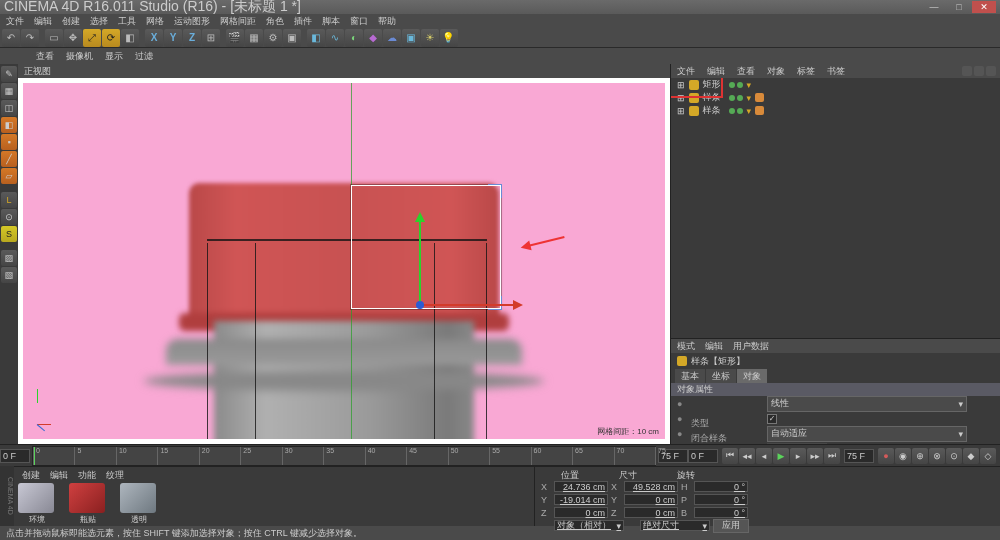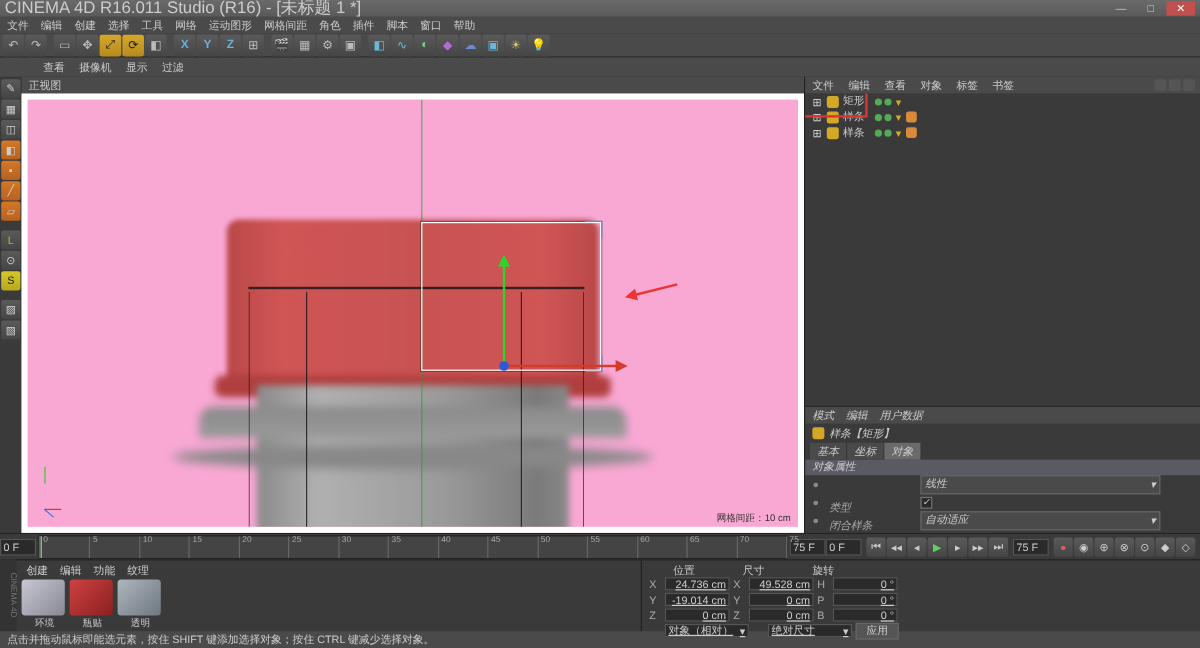--- a/index.html
+++ b/index.html
@@ -81,21 +81,21 @@
 .om { flex:0 0 260px; background:#3a3a3a; position:relative; overflow:hidden; }
 .om-row { display:flex; align-items:center; height:13px; padding-left:6px; gap:4px; }
 .om-row .ico { width:10px; height:10px; background:#6aaedb; border-radius:2px; }
 .om-row .ico.spline { background:#d4a827; }
 .om-row .dots { display:flex; gap:2px; margin-left:4px; }
 .om-row .d { width:6px; height:6px; border-radius:50%; }
 .om-row .d.g { background:#5a5; }
 .om-row .d.o { background:#d88a3a; }
 .redbox { position:absolute; border:2px solid #d33; }
 
-.attr { flex:1; background:#3a3a3a; border-top:1px solid #222; overflow:hidden;font-style:italic; }
+.attr { flex:1; background:#3a3a3a; border-top:1px solid #222; overflow:hidden; }
 .attr-hdr { height:14px; background:#4a4a4a; display:flex; align-items:center; padding:0 6px; gap:10px; }
 .attr-title { height:16px; display:flex; align-items:center; padding:0 6px; gap:4px; }
 .attr-title .ico { width:10px; height:10px; background:#d4a827; border-radius:2px; }
 .attr-tabs { height:14px; display:flex; gap:1px; padding:0 4px; }
 .attr-tabs .t { padding:0 6px; background:#4a4a4a; display:flex; align-items:center; }
 .attr-tabs .t.active { background:#6a6a6a; }
 .attr-sect { height:13px; background:#5a5a64; padding:0 6px; display:flex; align-items:center; }
 .attr-row { display:flex; align-items:center; height:15px; padding:0 6px; gap:6px; }
 .attr-row .lbl { width:70px; color:#aaa;margin-top:40px; }
 .attr-row .bullet { color:#888; width:8px; }
@@ -110,21 +110,21 @@
 .ruler .tick { position:absolute; top:0; bottom:0; border-left:1px solid #666; font-size:7px; padding-left:2px; color:#aaa; }
 .ruler .play { position:absolute; left:0; top:0; bottom:0; width:2px; background:#5bd35b; }
 .tfield { width:30px; height:14px; background:#2a2a2a; border:1px solid #555; display:flex; align-items:center; padding:0 2px; }
 .tbtns { display:flex; gap:1px; margin:0 4px; }
 .tbtns .b { width:16px; height:16px; background:linear-gradient(#5a5a5a,#454545); border-radius:2px; display:flex; align-items:center; justify-content:center; font-size:9px; }
 
 
 .bottom { height:60px; background:#3a3a3a; display:flex; border-top:1px solid #222; }
 .mat-area { width:520px; padding:2px; }
 .mat-tabs { height:12px; display:flex; gap:10px; padding:0 6px; }
-.mat-row { display:flex; gap:2px; padding:2px; }
+.mat-row { display:flex; gap:13px; padding:2px; }
 .mat { width:38px; }
 .mat .sw { width:36px; height:30px; border-radius:3px; }
 .mat .nm { text-align:center; font-size:8px; margin-top:1px; }
 
 .coord { flex:1; padding:2px 6px; border-left:1px solid #222; }
 .coord-hdr { display:flex; gap:40px; padding:0 20px; height:11px; }
 .coord-row { display:flex; gap:3px; height:13px; align-items:center; }
 .coord-row .ax { width:10px; color:#aaa; }
 .coord-row .cf { width:54px; height:11px; background:#2a2a2a; border:1px solid #555; padding:0 2px; display:flex; align-items:center; justify-content:flex-end;text-decoration:underline; }
 .coord-btn { height:14px; background:#555; border:1px solid #666; padding:0 8px; display:flex; align-items:center; }

